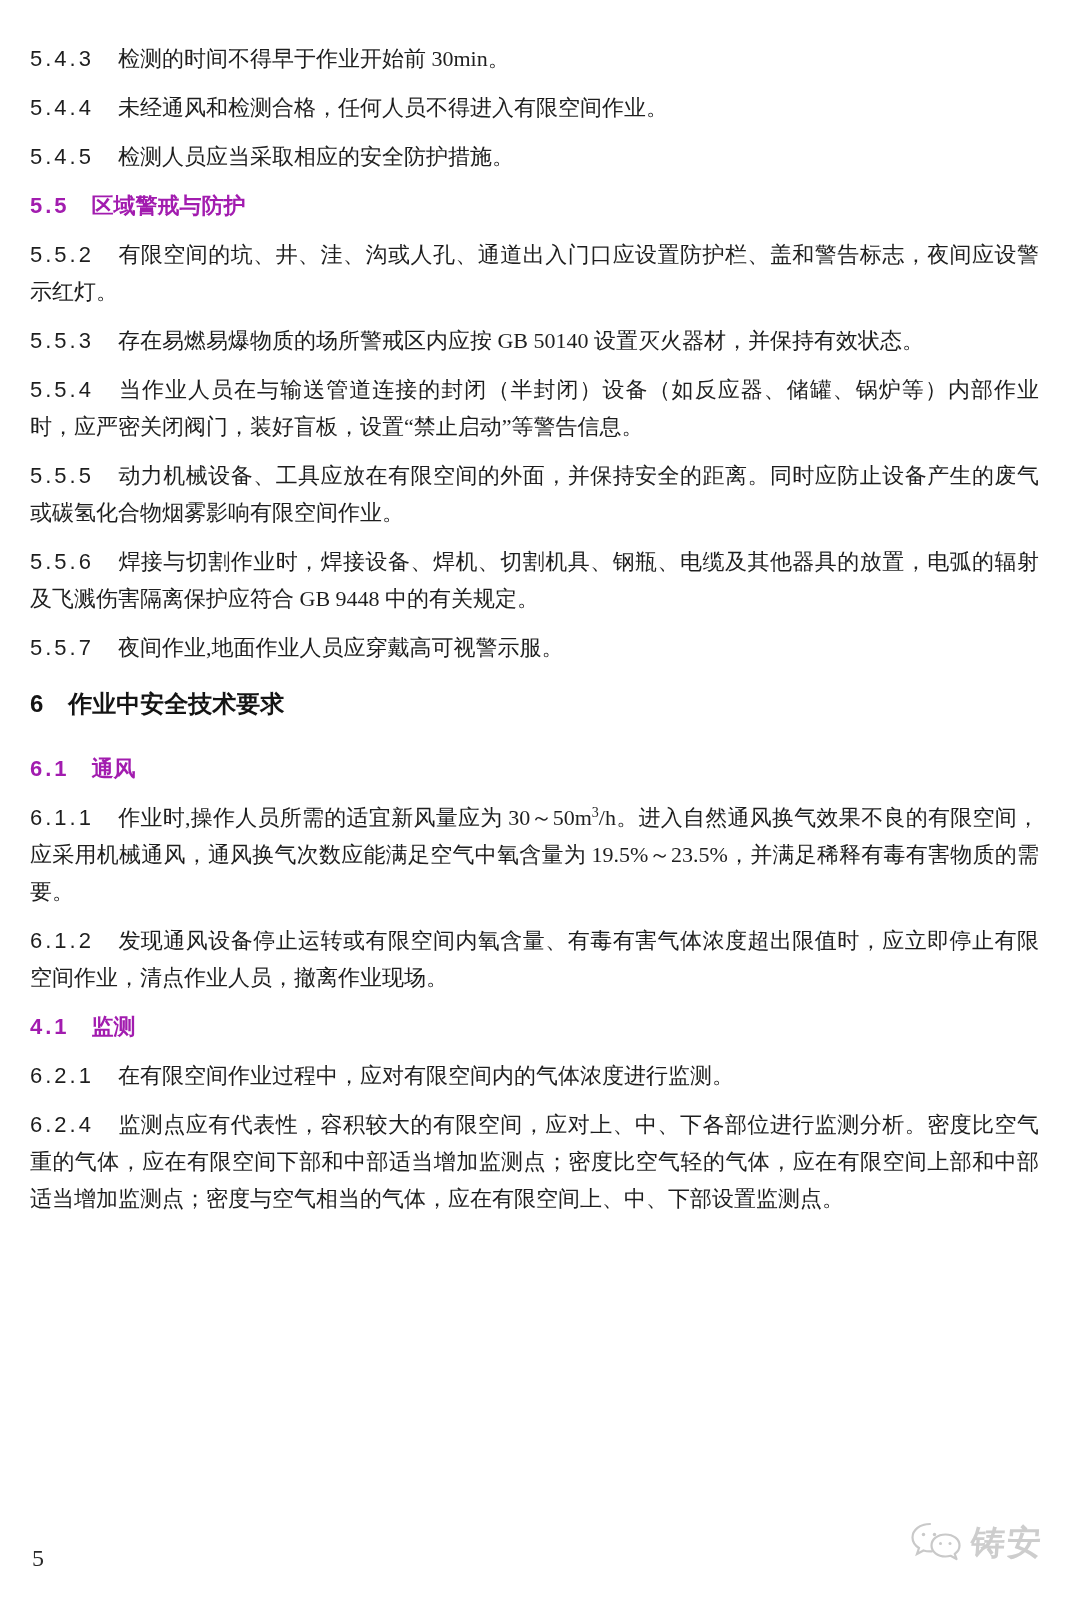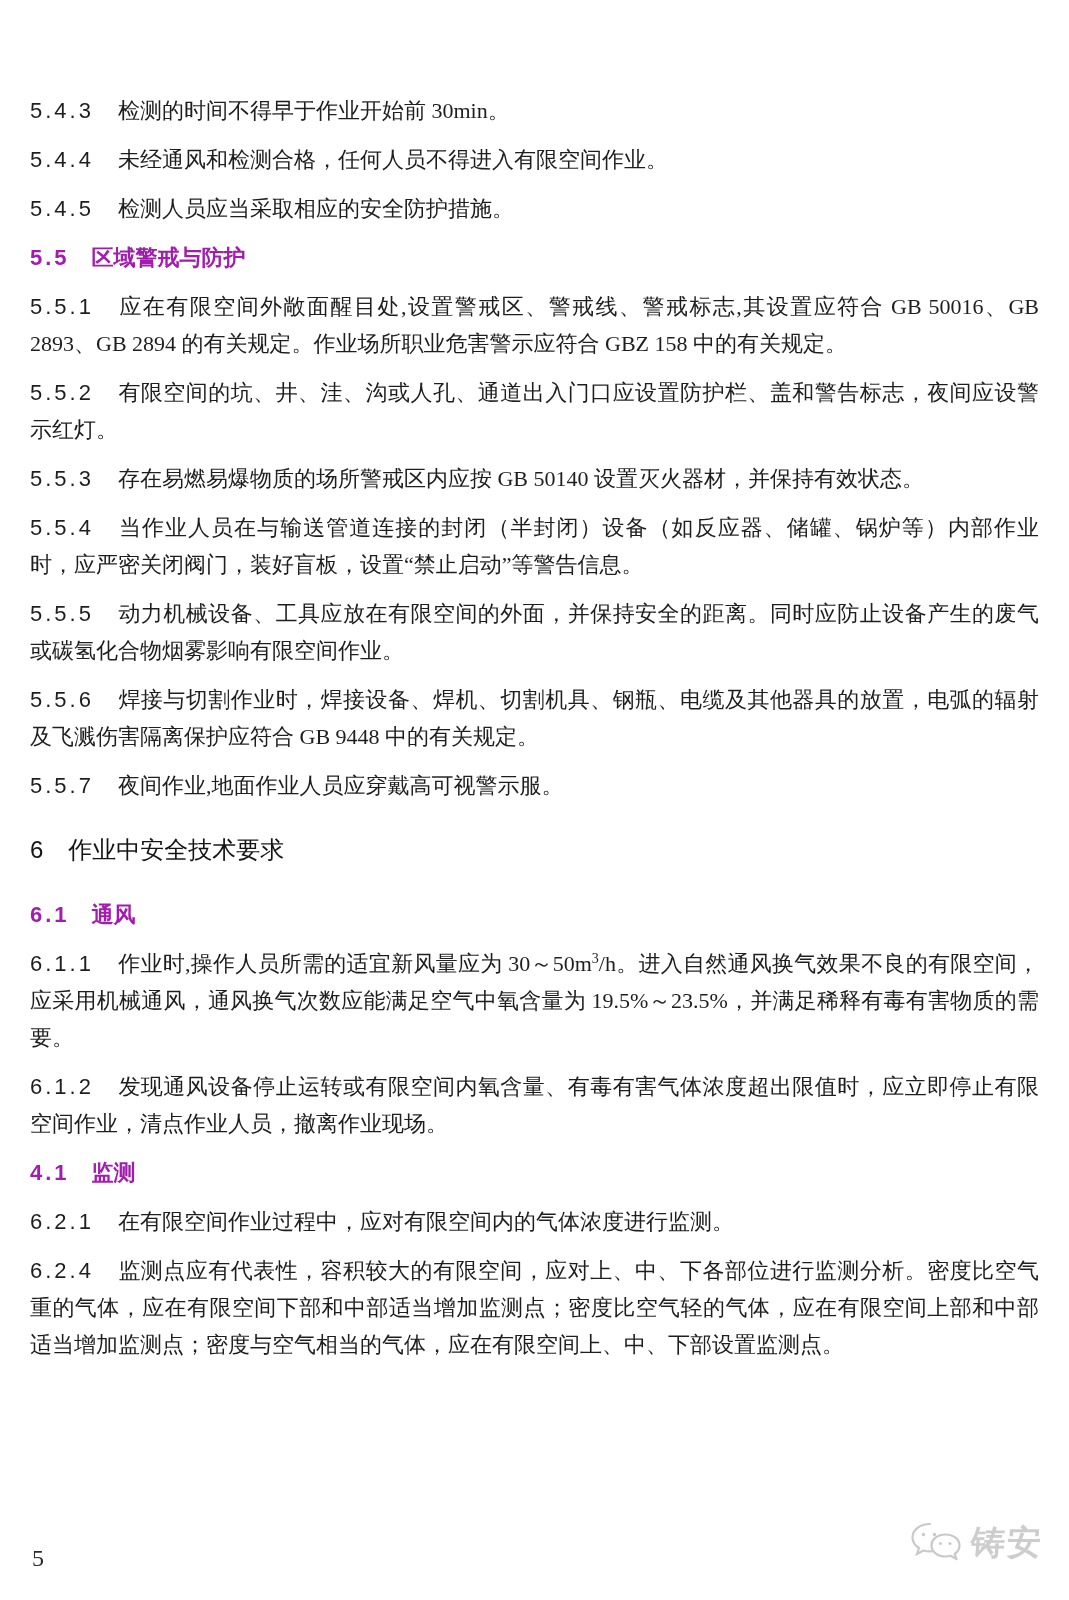--- a/index.html
+++ b/index.html
@@ -6,21 +6,21 @@
     margin: 0;
     padding: 0;
     background: #ffffff;
   }
   .page {
     position: relative;
     box-sizing: border-box;
     width: 1069px;
     height: 1600px;
     background: #ffffff;
-    padding: 92px 30px 0 30px;
+    padding: 40px 30px 0 30px;
     font-family: "Liberation Serif", "DejaVu Serif", serif;
     font-size: 22px;
     color: #1e1e1e;
     overflow: hidden;
   }
   p.clause {
     margin: 0 0 12px 0;
     line-height: 37px;
     text-align: justify;
   }
@@ -37,24 +37,24 @@
     line-height: 37px;
     margin: 0 0 12px 0;
     color: #a21caf;
   }
   .sec-heading .num {
     letter-spacing: 3px;
     margin-right: 22px;
   }
   .chapter-heading {
     font-family: "Liberation Sans", "DejaVu Sans", sans-serif;
-    font-weight: normal;
+    font-weight: bold;
     font-size: 24px;
     line-height: 40px;
-    margin: 26px 0 26px 0;
+    margin: 18px 0 26px 0;
     color: #141414;
   }
   .chapter-heading .num {
     letter-spacing: 1px;
     margin-right: 24px;
   }
   sup.cube {
     font-size: 14px;
     line-height: 0;
     vertical-align: super;
@@ -102,21 +102,20 @@
 <div class="page">
 
   <p class="clause"><span class="num">5.4.3</span><span>检测的时间不得早于作业开始前 30min。</span></p>
 
   <p class="clause"><span class="num">5.4.4</span><span>未经通风和检测合格，任何人员不得进入有限空间作业。</span></p>
 
   <p class="clause"><span class="num">5.4.5</span><span>检测人员应当采取相应的安全防护措施。</span></p>
 
   <h3 class="sec-heading"><span class="num">5.5</span><span>区域警戒与防护</span></h3>
 
-  <p class="clause"><span class="num">5.5.1</span><span>应在有限空间外敞面醒目处,设置警戒区、警戒线、警戒标志,其设置应符合 GB 50016、GB 2893、GB 2894 的有关规定。作业场所职业危害警示应符合 GBZ 158 中的有关规定。</span></p>
 
   <p class="clause"><span class="num">5.5.2</span><span>有限空间的坑、井、洼、沟或人孔、通道出入门口应设置防护栏、盖和警告标志，夜间应设警示红灯。</span></p>
 
   <p class="clause"><span class="num">5.5.3</span><span>存在易燃易爆物质的场所警戒区内应按 GB 50140 设置灭火器材，并保持有效状态。</span></p>
 
   <p class="clause"><span class="num">5.5.4</span><span>当作业人员在与输送管道连接的封闭（半封闭）设备（如反应器、储罐、锅炉等）内部作业时，应严密关闭阀门，装好盲板，设置“禁止启动”等警告信息。</span></p>
 
   <p class="clause"><span class="num">5.5.5</span><span>动力机械设备、工具应放在有限空间的外面，并保持安全的距离。同时应防止设备产生的废气或碳氢化合物烟雾影响有限空间作业。</span></p>
 
   <p class="clause"><span class="num">5.5.6</span><span>焊接与切割作业时，焊接设备、焊机、切割机具、钢瓶、电缆及其他器具的放置，电弧的辐射及飞溅伤害隔离保护应符合 GB 9448 中的有关规定。</span></p>

